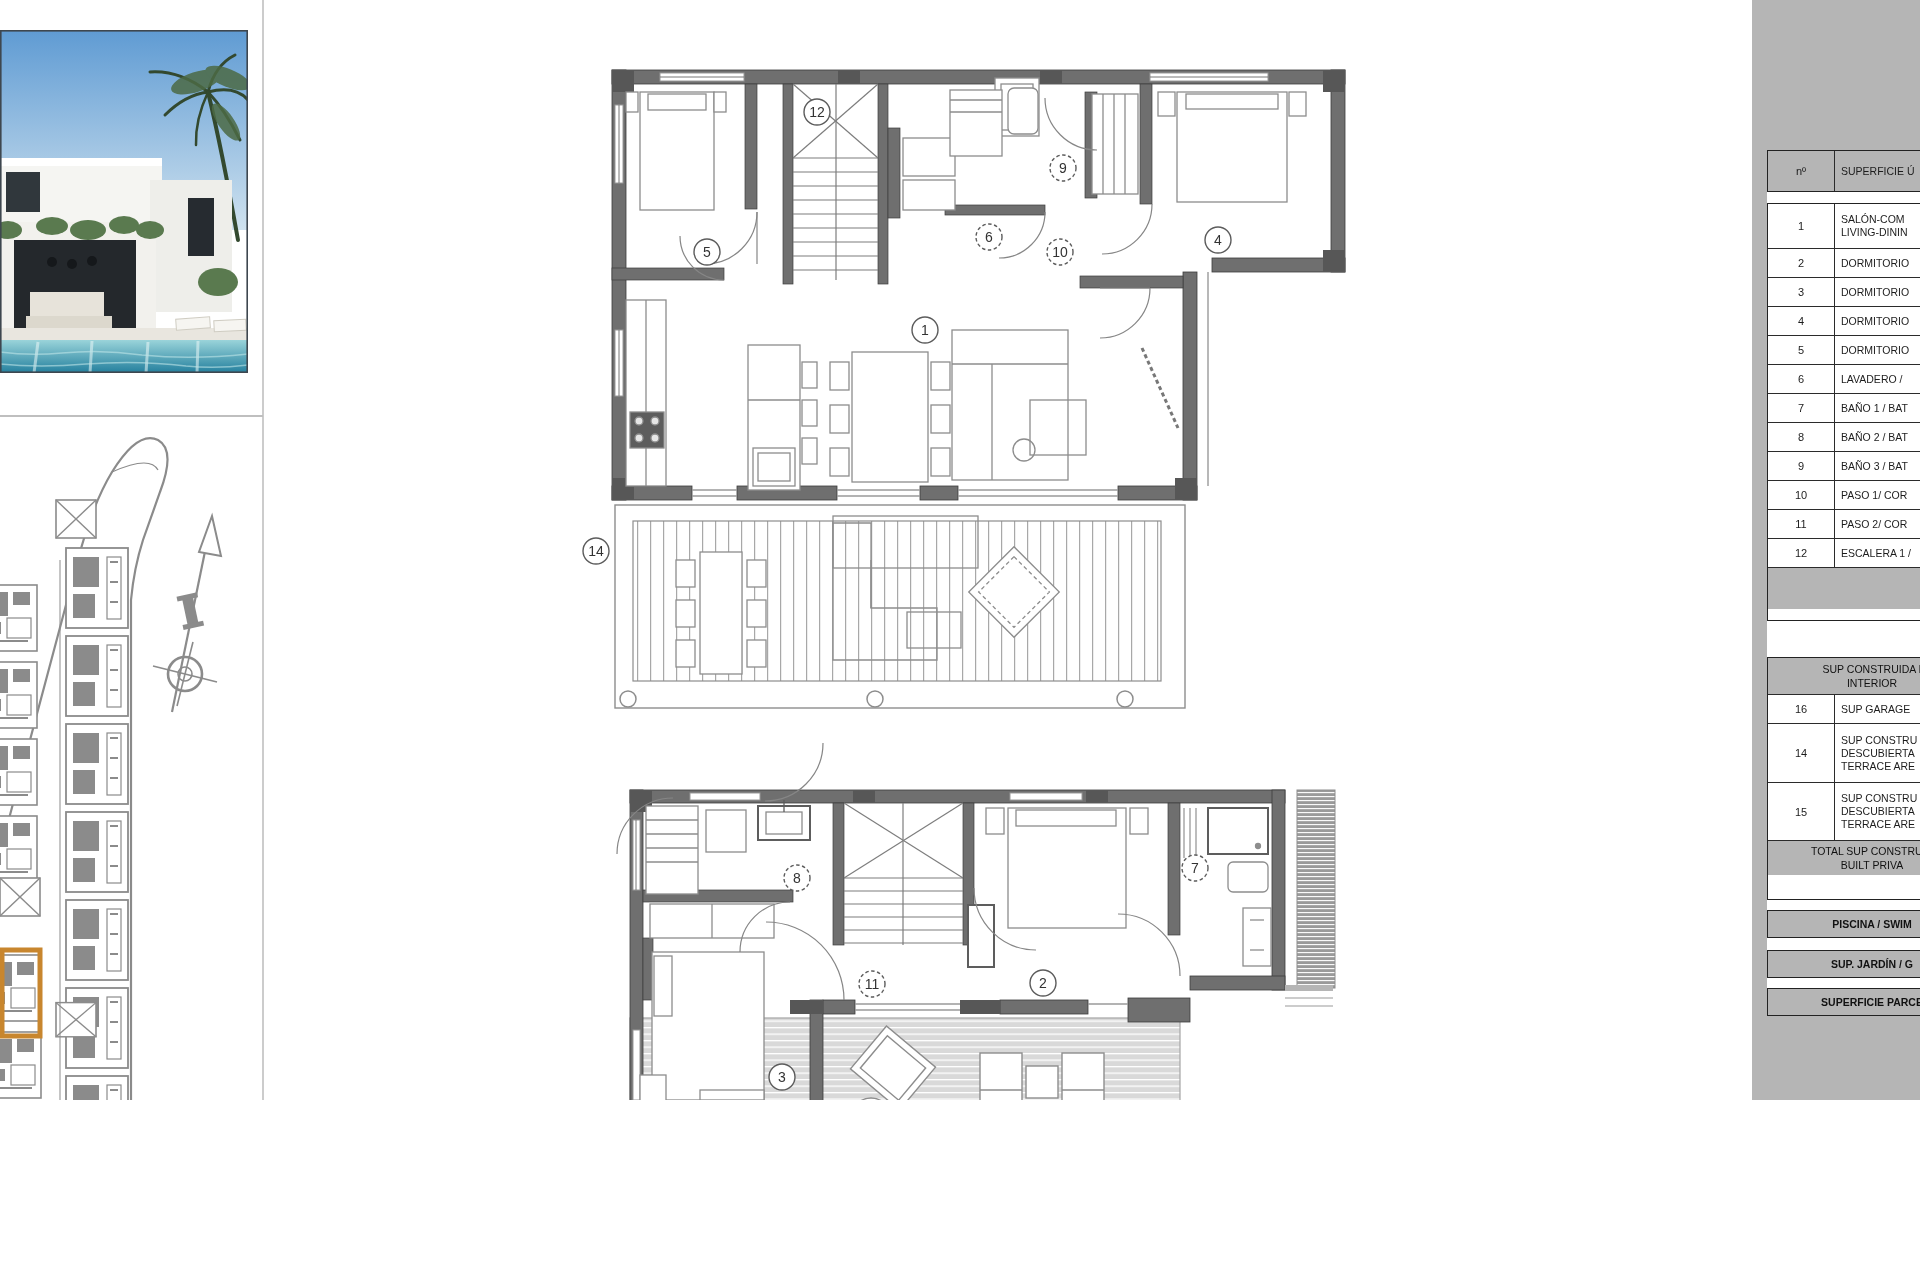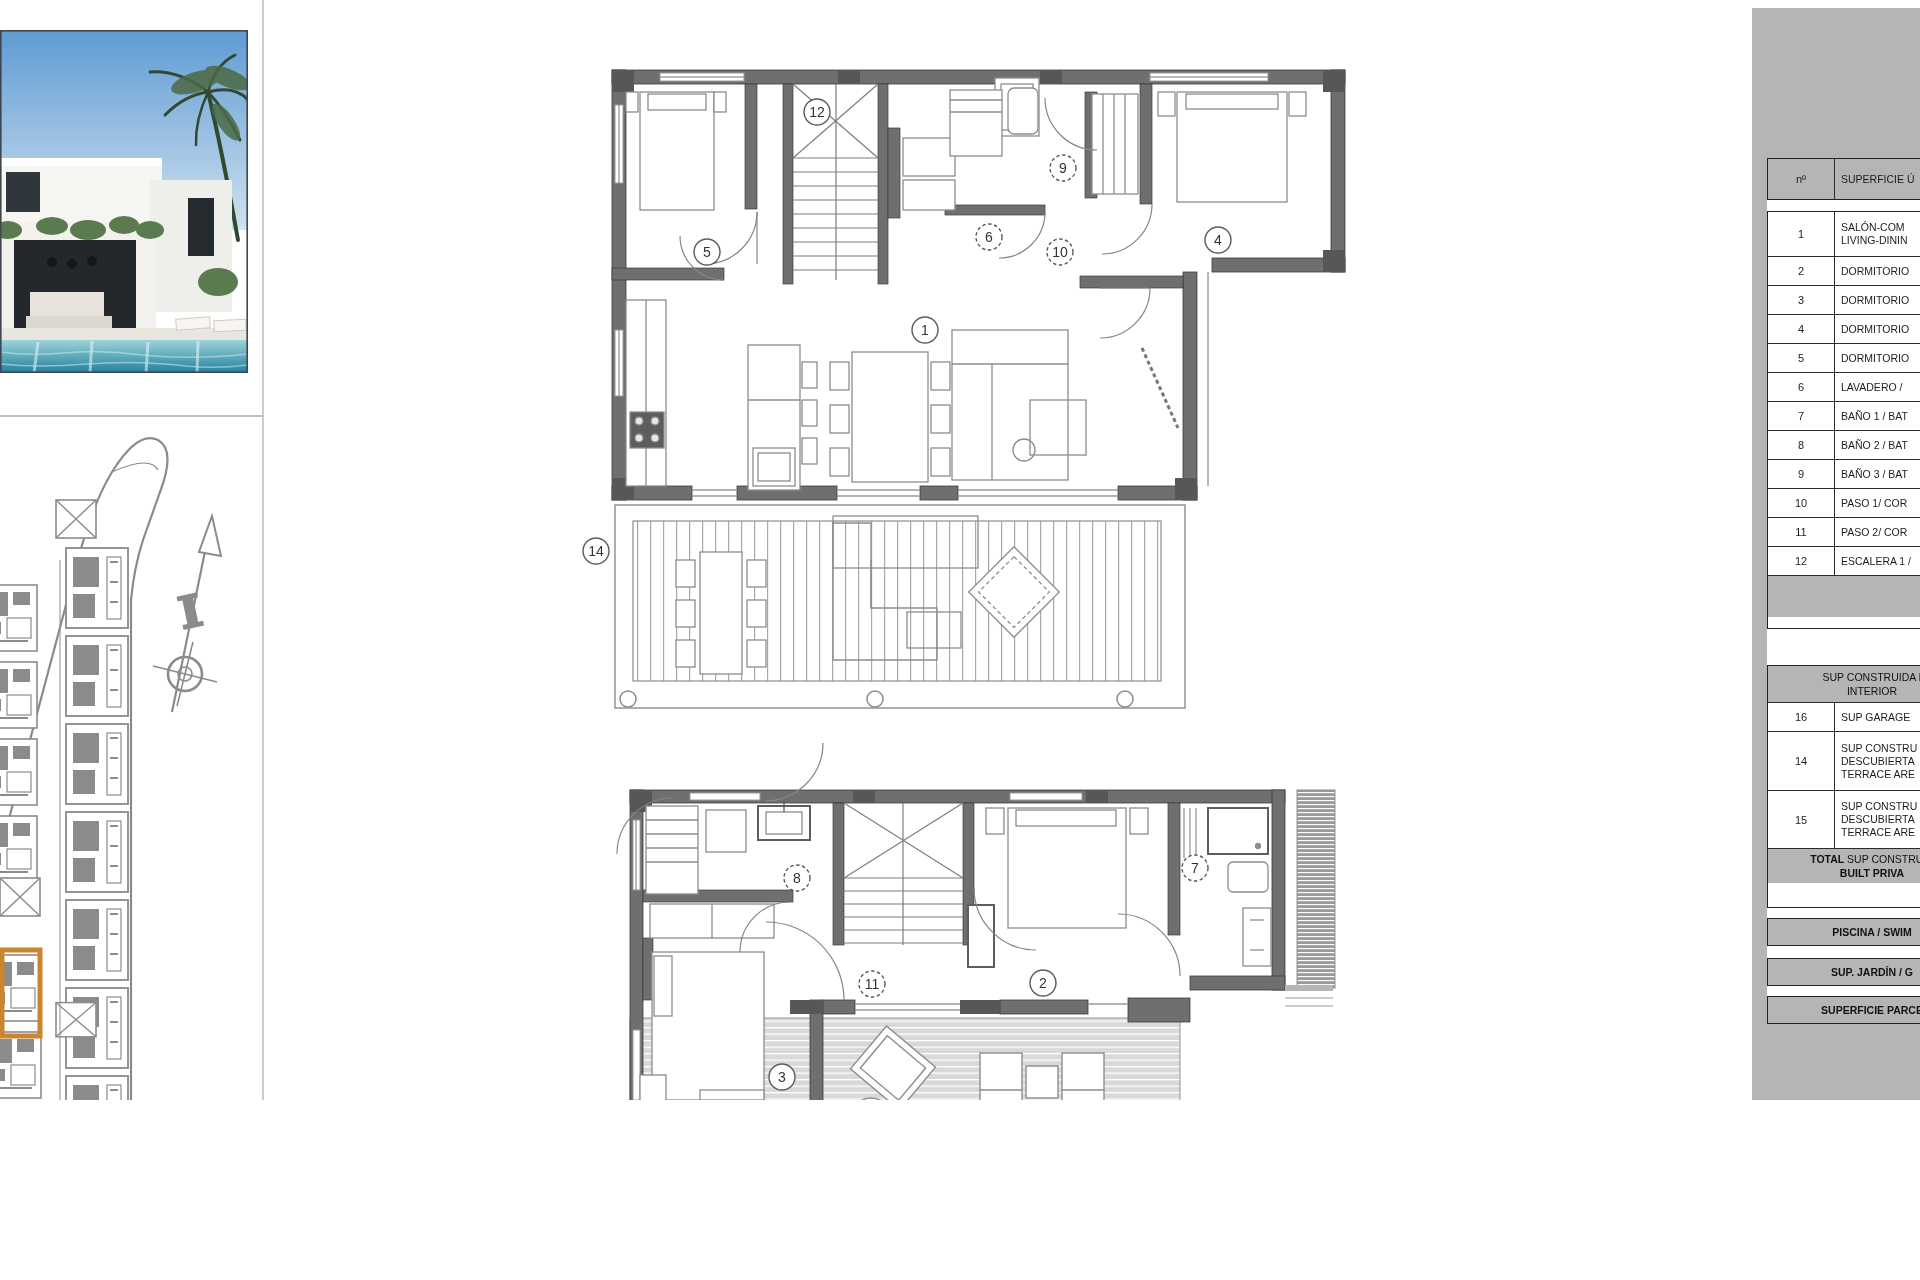--- a/index.html
+++ b/index.html
@@ -6,38 +6,38 @@
   #stage{position:relative;width:1920px;height:1100px;background:#ffffff;overflow:hidden;
          font-family:"Liberation Sans",sans-serif;}
   
   #photo-wrap{position:absolute;left:0;top:30px;width:248px;height:343px;}
   #v-divider{position:absolute;left:262px;top:0;width:2px;height:1267px;background:#cccccc;}
   #h-divider-left{position:absolute;left:0;top:415px;width:263px;height:2px;background:#bfbfbf;}
   #bottom-line{position:absolute;left:0;top:1267px;width:1920px;height:1px;background:#d8d8d8;}
   
   #plans-svg{position:absolute;left:0;top:0;width:1920px;height:1280px;}
   
-  #side-panel{position:absolute;left:1752px;top:8px;width:168px;height:1267px;background:#b5b5b5;overflow:hidden;}
+  #side-panel{position:absolute;left:1752px;top:0;width:168px;height:1267px;background:#b5b5b5;overflow:hidden;}
   .tbox{position:absolute;left:15px;width:210px;background:#ffffff;border:1.6px solid #222;box-sizing:border-box;}
   .gapw{position:absolute;left:15px;width:210px;background:#ffffff;}
   .trow{display:flex;border-bottom:1px solid #2b2b2b;box-sizing:border-box;align-items:center;}
   .trow:last-child{border-bottom:none;}
   .cnum{width:66px;min-width:66px;align-self:stretch;border-right:1px solid #2b2b2b;display:flex;
         align-items:center;justify-content:center;font-size:11px;color:#1c1c1c;}
   .cdesc{flex:1;padding:2px 0 2px 6px;font-size:10.5px;line-height:13px;color:#1c1c1c;}
   .grey{background:#b5b5b5;}
   .hdr{display:flex;align-items:center;font-size:11px;color:#111;}
   .sec-hd{font-size:10.5px;line-height:14px;color:#111;text-align:center;padding:4px 2px;
           background:#b5b5b5;border-bottom:1px solid #2b2b2b;}
   .total-row{background:#b5b5b5;font-size:10.5px;line-height:14px;color:#111;text-align:center;
              padding:3px 0;border-top:1px solid #2b2b2b;}
   .sum-bar{position:absolute;left:15px;width:210px;background:#b5b5b5;border:1.4px solid #222;
            box-sizing:border-box;display:flex;align-items:center;justify-content:center;
            font-size:10.5px;font-weight:bold;color:#111;}
-  .b{font-weight:bold;}
+  .b{font-weight:normal;}
 </style>
 </head>
 <body>
 
 <div id="stage">
 
   <div id="photo-wrap">
     <svg width="248" height="343" viewBox="0 0 248 343">
       <defs>
         <linearGradient id="sky" x1="0" y1="0" x2="0" y2="1">

